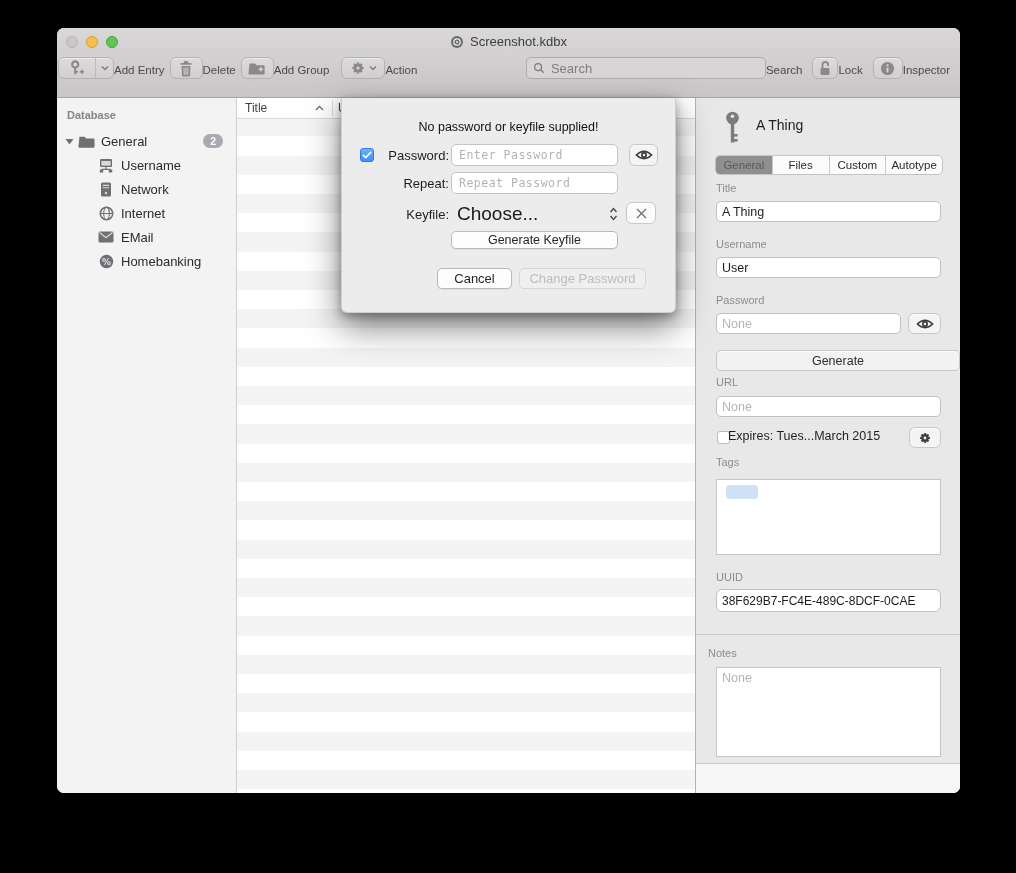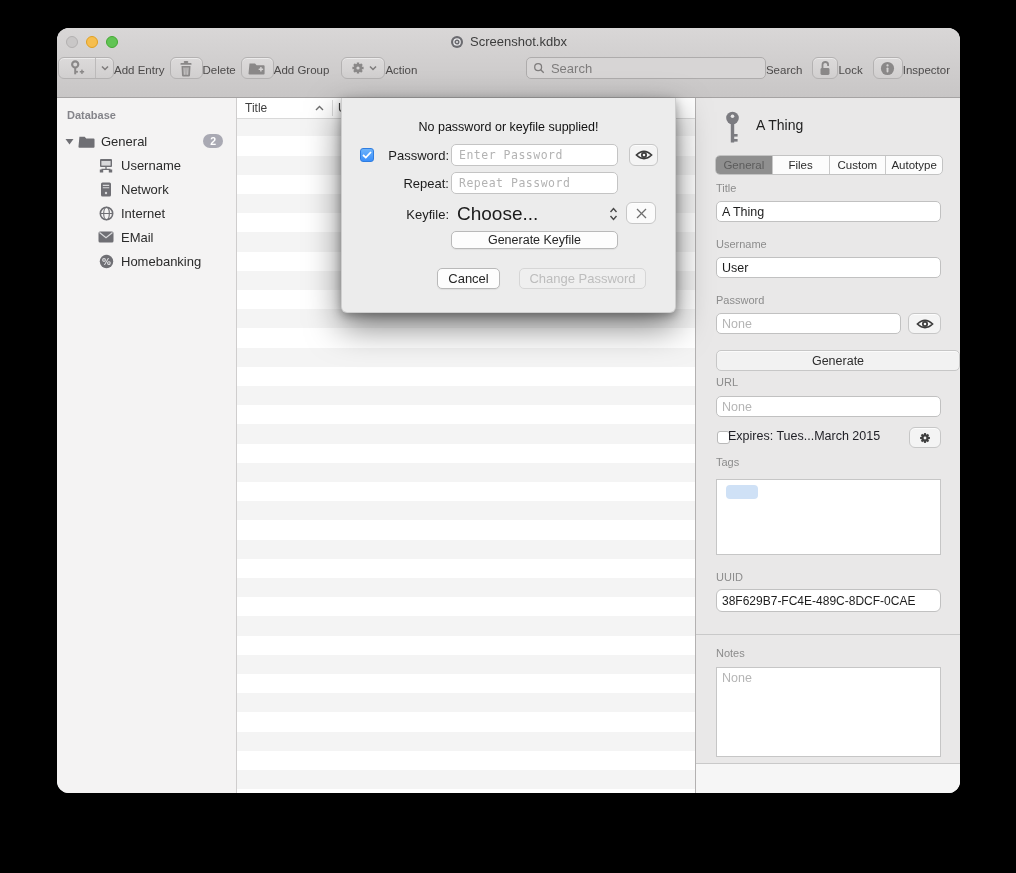--- a/index.html
+++ b/index.html
@@ -3,21 +3,21 @@
 <meta charset="utf-8">
 <style>
   html,body{margin:0;padding:0;}
   body{
     width:1016px;height:873px;background:#000;overflow:hidden;
     font-family:"Liberation Sans",sans-serif;
     -webkit-font-smoothing:antialiased;
   }
   .window{
     position:absolute;left:57px;top:28px;width:903px;height:765px;
-    border-radius:12px;overflow:hidden;background:#fff;
+    border-radius:7px;overflow:hidden;background:#fff;
     box-shadow:0 20px 60px rgba(0,0,0,.6);
   }
   
   .header{
     position:absolute;left:0;top:0;width:100%;height:70px;
     background:linear-gradient(#d9d7d7,#c8c6c6);
     border-bottom:1px solid #a5a3a3;box-sizing:border-box;
   }
   .titlebar{position:relative;height:27px;}
   .traffic{position:absolute;left:9px;top:8px;display:flex;gap:8px;}
@@ -441,21 +441,21 @@
       <span class="ins-label" style="left:20px;top:358px;">Tags</span>
       <div class="tags-box">
         <span class="tag-pill"></span>
       </div>
 
       <span class="ins-label" style="left:20px;top:473px;">UUID</span>
       <input class="ins-input" style="left: 20px; top: 491px; width: 225px; height: 23px; border-radius: 6px; font-size: 12px;" readonly="" value="38F629B7-FC4E-489C-8DCF-0CAE">
 
       <div class="ins-divider" style="top:536px;"></div>
 
-      <span class="ins-label" style="left:20px;top:549px;">Notes</span>
+      <span class="ins-label" style="left:12px;top:549px;">Notes</span>
       <textarea class="notes-area" placeholder="None" style=""></textarea>
 
       <div class="ins-divider" style="top:665px;"></div>
       <div class="ins-footer"></div>
     </aside>
   </div>
 
   <div class="sheet">
     <div class="sheet-msg">No password or keyfile supplied!</div>
 
@@ -486,17 +486,17 @@
     </div>
     <button class="sq-btn" style="left:284px;top:104px;width:30px;height:22px;background:#fbfbfb;">
       <svg width="11" height="11" viewBox="0 0 11 11">
         <line x1="1" y1="1" x2="10" y2="10" stroke="#6f6f6f" stroke-width="1.3"></line>
         <line x1="10" y1="1" x2="1" y2="10" stroke="#6f6f6f" stroke-width="1.3"></line>
       </svg>
     </button>
 
     <button class="dlg-btn" style="position:absolute;left:109px;top:133px;width:167px;height:18px;font-size:12.5px;">Generate Keyfile</button>
 
-    <button class="dlg-btn" style="position:absolute;left:95px;top:170px;width:63px;">Cancel</button>
+    <button class="dlg-btn" style="position:absolute;left:95px;top:170px;width:75px;">Cancel</button>
     <button class="dlg-btn" style="position:absolute;left:177px;top:170px;width:127px;" disabled="">Change Password</button>
   </div>
 
 </div>
 
 </body></html>

